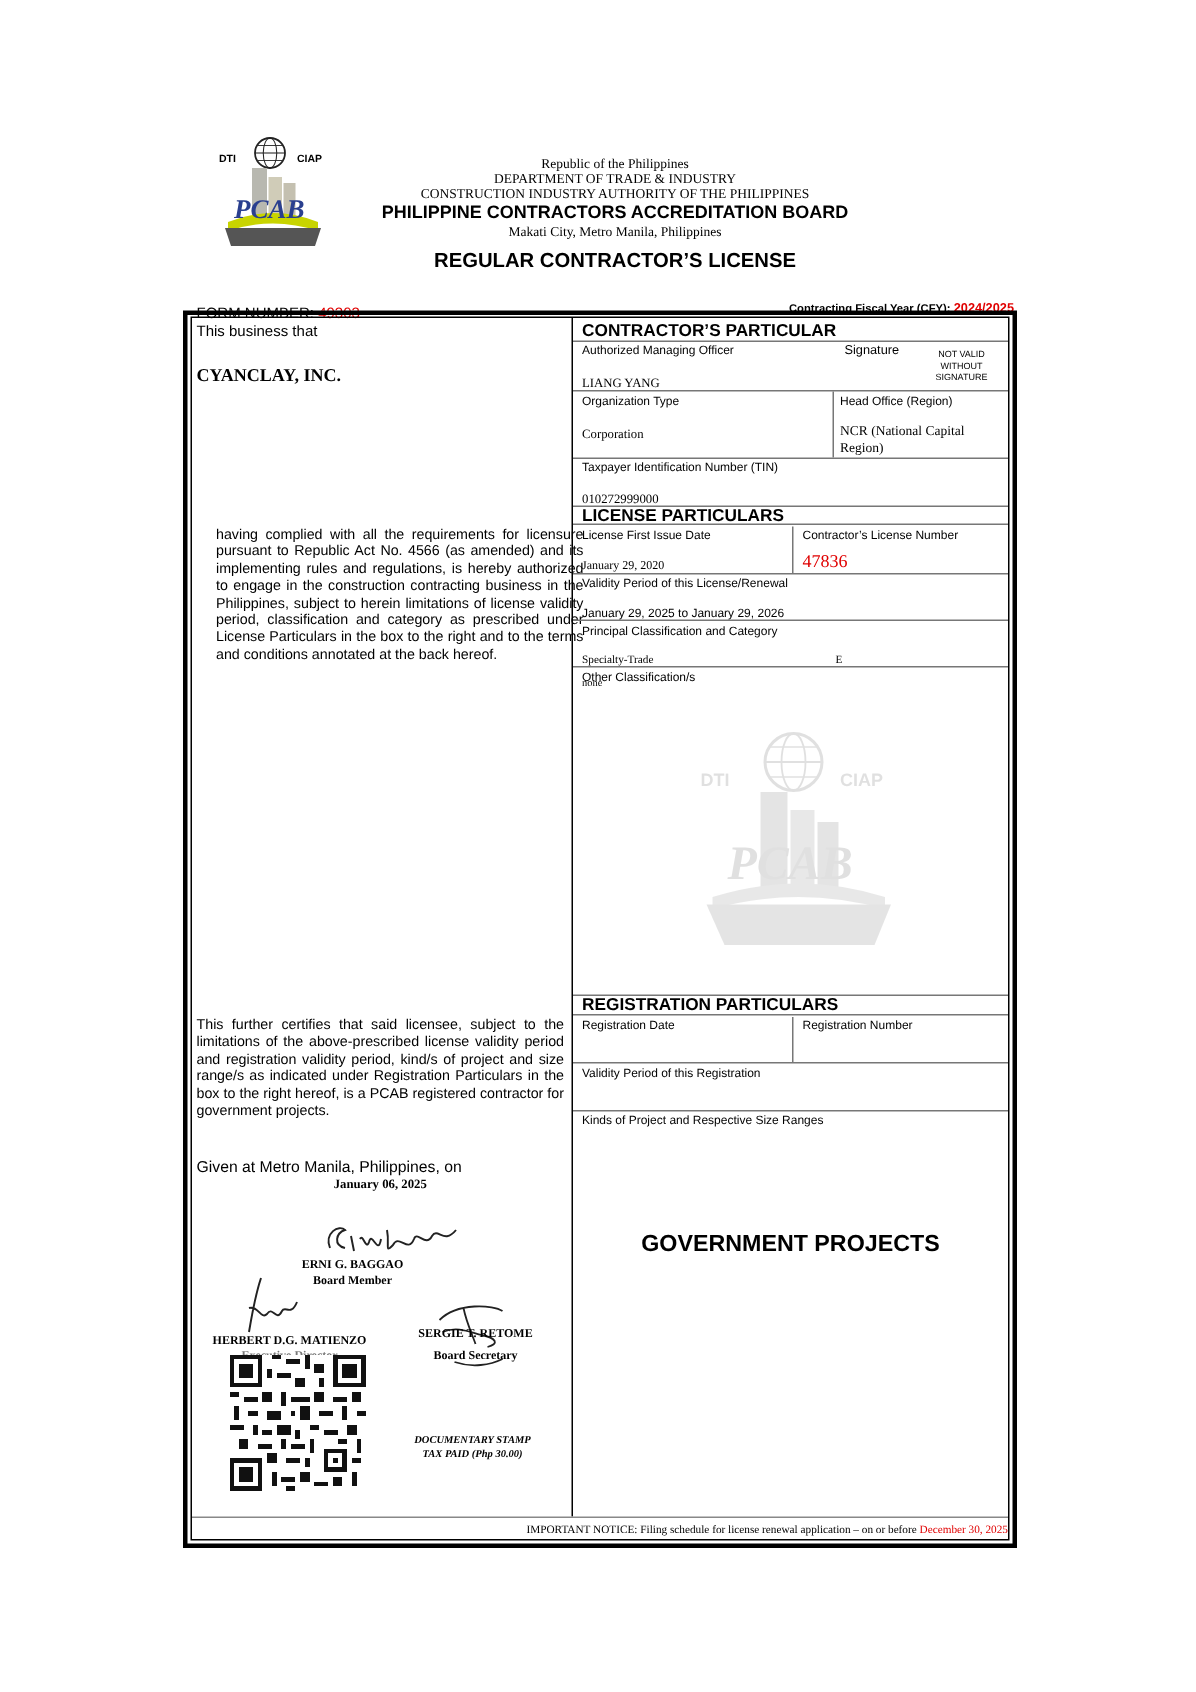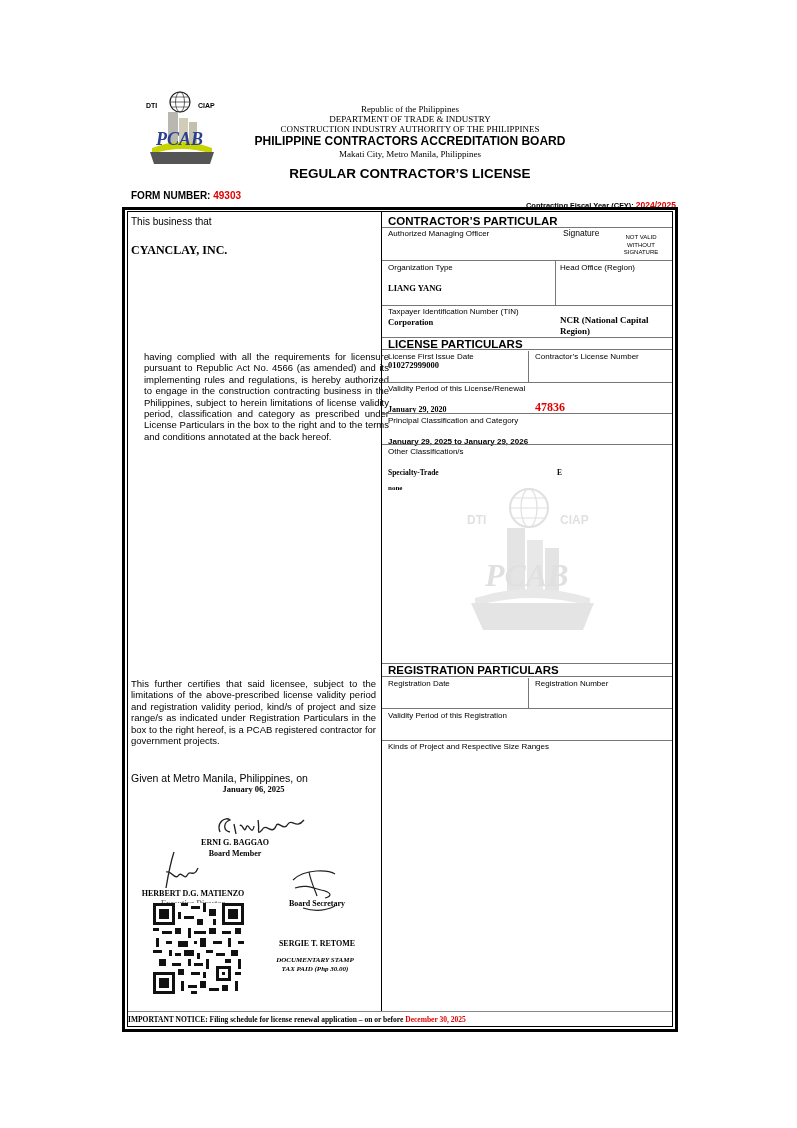--- a/index.html
+++ b/index.html
@@ -9,47 +9,47 @@
   .serif { font-family: "Liberation Serif", serif; }
   .sans { font-family: "Liberation Sans", sans-serif; }
   .red { color: #e00000; }
 
   
   #logo { left: 142px; top: 90px; width: 80px; height: 76px; }
   .hdr-line { left: 200px; width: 420px; text-align: center; font-size: 9px; line-height: 10px; }
   #hdr-org { font-weight: bold; font-size: 12px; line-height: 13px; }
   #doc-title { left: 200px; width: 420px; top: 166px; text-align: center; font-size: 13.5px; font-weight: bold; }
 
-  #form-no { left: 131px; top: 190px; font-size: 10px; font-weight: bold; text-align: center; }
+  #form-no { left: 131px; top: 204px; font-size: 10px; font-weight: normal; text-align: center; }
   #cfy { right: 121px; top: 200px; font-size: 7.5px; font-weight: bold; }
 
   
   #frame-outer { left: 122px; top: 207px; width: 556px; height: 825px; border: 3px solid #000; }
   #frame-inner { left: 127px; top: 211px; width: 546px; height: 816px; border: 1px solid #000; }
   #col-divider { left: 381px; top: 212px; width: 1px; height: 799px; background: #000; }
   #notice-line { left: 128px; top: 1011px; width: 544px; height: 1px; background: #888; }
-  #notice { left: 128px; top: 1015px; width: 544px; text-align: left; font-size: 7.5px; font-weight: bold; }
+  #notice { left: 128px; top: 1015px; width: 544px; text-align: right; font-size: 7.5px; font-weight: normal; }
 
   
   #certifies { left: 131px; top: 216px; font-size: 10px; }
   #company { left: 131px; top: 243px; font-size: 12px; font-weight: bold; }
   .para { left: 131px; width: 245px; font-size: 9.5px; line-height: 11.4px; text-align: justify; }
   #para1 { top: 351px; margin-left: 13px; }
   #para2 { top: 678px; }
   #given { left: 131px; top: 772px; font-size: 10.5px; }
   #given-date { left: 131px; width: 245px; top: 784px; text-align: center; font-size: 8.5px; font-weight: bold; }
 
   .sig-name { font-size: 8px; font-weight: bold; text-align: center; }
   .sig-title { font-size: 8px; font-weight: bold; text-align: center; }
   #stamp { left: 262px; top: 956px; width: 106px; font-size: 7px; font-weight: bold; text-align: center; line-height: 9px; font-style: italic; }
 
   #qr { left: 153px; top: 903px; width: 91px; height: 91px; }
   .rhead { position: absolute; left: 382px; width: 290px; font-weight: bold; font-size: 11.5px; padding-left: 6px; border-bottom: 1px solid #777; line-height: 12px; }
   .lbl { position: absolute; font-size: 8px; line-height: 9px; }
-  .val { position: absolute; font-size: 8.5px; font-weight: bold; margin-top: 33px; }
+  .val { position: absolute; font-size: 8.5px; font-weight: normal; }
   .vline { position: absolute; width: 1px; background: #777; }
   .hline { position: absolute; left: 382px; width: 290px; height: 1px; background: #777; }
 
   #notreg { left: 382px; width: 290px; top: 815px; text-align: center; font-size: 15.5px; font-weight: bold; line-height: 29px; }
 
   #watermark { left: 465px; top: 488px; width: 135px; height: 145px; opacity: 0.22; }
 </style>
 </head>
 <body>
 
@@ -104,21 +104,21 @@
 
 <svg class="abs" style="left:158px;top:850px" width="50" height="42">
   <path d="M16 2 C12 14 10 26 8 38 M8 22 C14 20 16 30 20 26 C24 20 26 32 30 24 C32 20 36 28 40 18" fill="none" stroke="#222" stroke-width="1.3"></path>
 </svg>
 <div class="abs sig-name serif" style="left:128px;top:889px;width:130px">HERBERT D.G. MATIENZO</div>
 <div class="abs sig-title serif" style="left:128px;top:899px;width:130px;color:#777">Executive Director</div>
 
 <svg class="abs" style="left:285px;top:864px" width="60" height="50">
   <path d="M8 16 C20 4 44 6 50 10 M24 8 C26 18 30 26 32 32 M10 24 C20 20 28 24 36 26 C46 28 48 32 40 34 M18 44 C30 48 42 46 50 42" fill="none" stroke="#222" stroke-width="1.2"></path>
 </svg>
-<div class="abs sig-name serif" style="left:262px;top:939px;width:110px">SERGIE T. RETOME</div>
+<div class="abs sig-name serif" style="left:262px;top:884px;width:110px">SERGIE T. RETOME</div>
 <div class="abs sig-title serif" style="left:262px;top:899px;width:110px">Board Secretary</div>
 
 <svg id="qr" class="abs" viewBox="0 0 29 29" shape-rendering="crispEdges">
   <rect width="29" height="29" fill="#fff"></rect>
   <g fill="#111">
     <rect x="0" y="0" width="7" height="7"></rect>
       <rect x="1" y="1" width="5" height="5" fill="#fff"></rect>
       <rect x="2" y="2" width="3" height="3"></rect>
     <rect x="22" y="0" width="7" height="7"></rect>
       <rect x="23" y="1" width="5" height="5" fill="#fff"></rect>
@@ -260,18 +260,19 @@
 <div class="val" style="left:535px;top:695px"></div>
 <div class="hline" style="top:708px"></div>
 
 <div class="lbl" style="left:388px;top:711px">Validity Period of this Registration</div>
 <div class="val" style="left:388px;top:727px"></div>
 <div class="hline" style="top:740px"></div>
 
 <div class="lbl" style="left:388px;top:742px">Kinds of Project and Respective Size Ranges</div>
 
 <div id="notreg" class="abs">
+  <div>GOVERNMENT PROJECTS</div>
 </div>
 
 <div id="notice-line" class="abs"></div>
 <div id="notice" class="abs serif">
   <span>IMPORTANT NOTICE: Filing schedule for license renewal application – on or before </span><span class="red">December 30, 2025</span>
 </div>
 
 </body></html>

